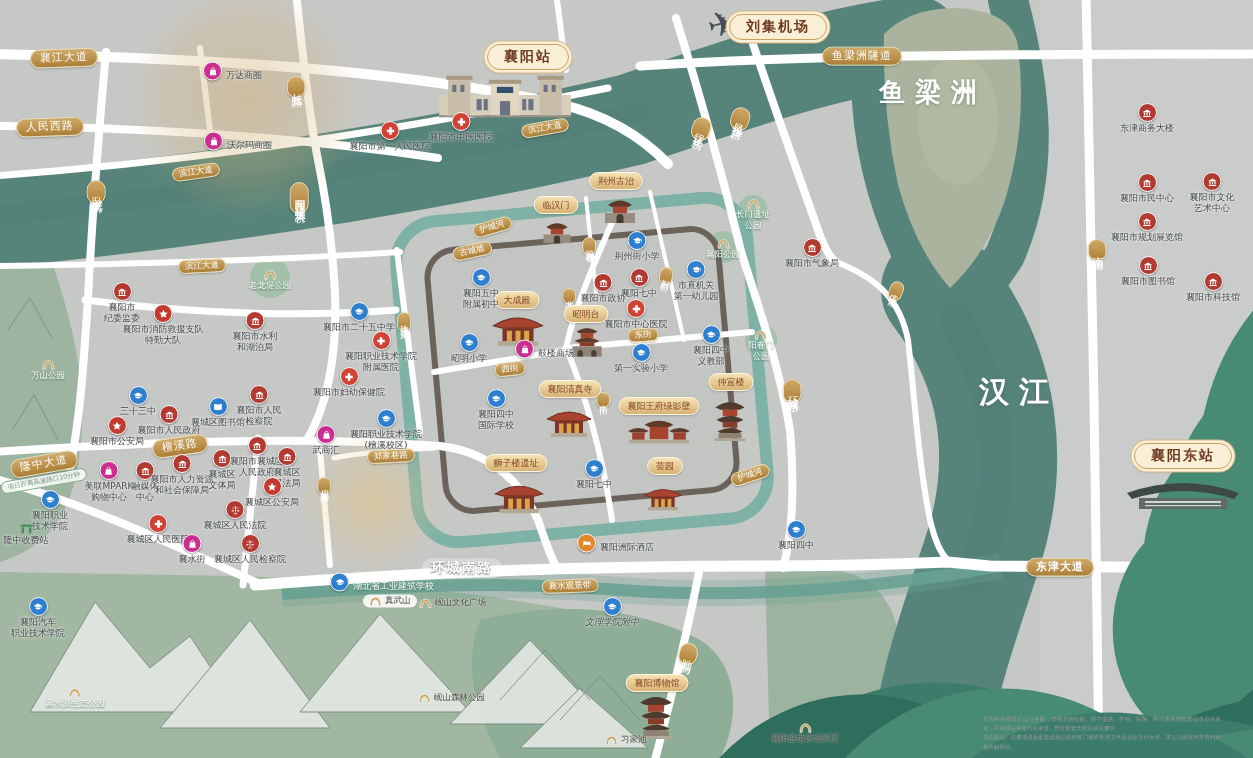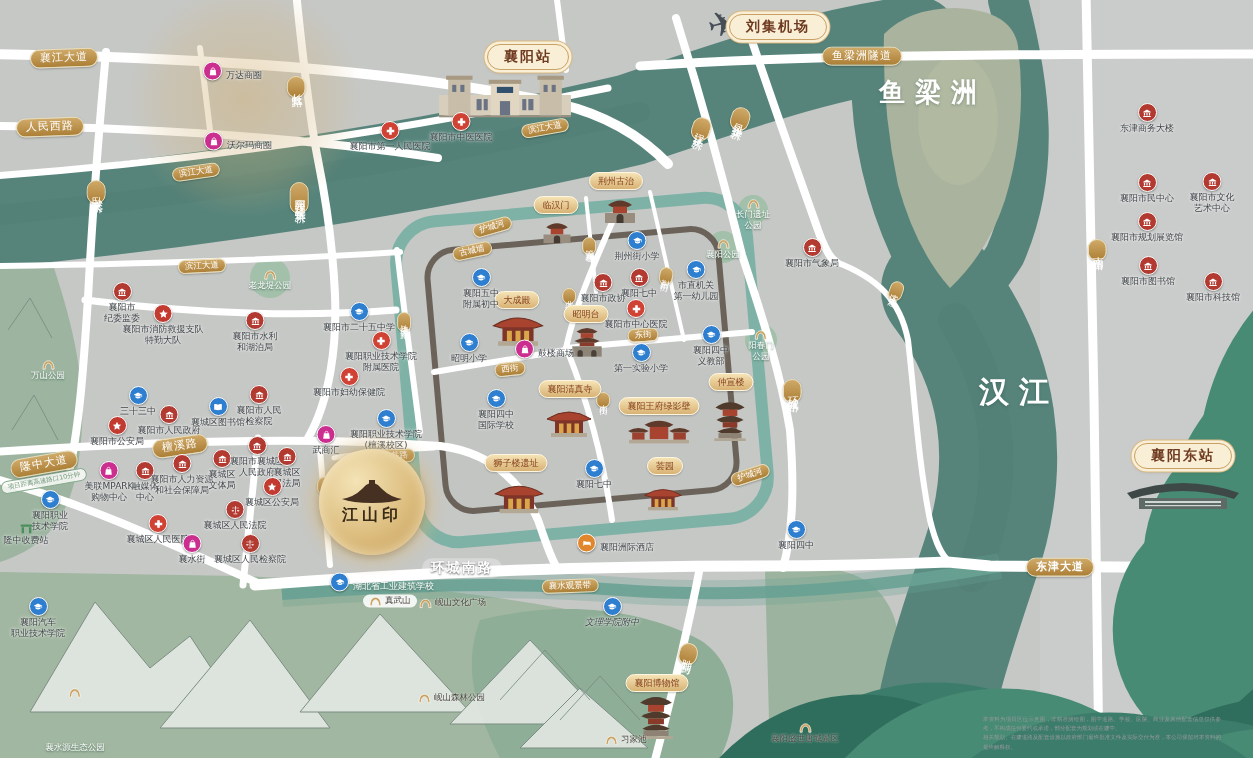--- a/index.html
+++ b/index.html
@@ -821,21 +821,21 @@
           </svg></div>
         <div class="park-label">襄阳公园</div>
       </div>
       <div class="park" style="left: 761px; top: 336px; transform: translate(-50%, -7px);">
         <div class="icon-flat"><svg viewBox="0 0 13 11" width="13" height="11">
             <path d="M1 10.2C1 4.6 3.5 1.8 6.5 1.8S12 4.6 12 10.2H9.8c0-4-1.4-6-3.3-6s-3.3 2-3.3 6z" fill="#c9a05e" stroke="#fff" stroke-width=".7"></path>
           </svg></div>
         <div class="park-label">阳春门
 公园</div>
       </div>
-      <div class="park" style="left: 75px; top: 694px; transform: translate(-50%, -7px); gap: 44px;">
+      <div class="park" style="left: 75px; top: 694px; transform: translate(-50%, -7px);">
         <div class="icon-flat"><svg viewBox="0 0 13 11" width="13" height="11">
             <path d="M1 10.2C1 4.6 3.5 1.8 6.5 1.8S12 4.6 12 10.2H9.8c0-4-1.4-6-3.3-6s-3.3 2-3.3 6z" fill="#c9a05e" stroke="#fff" stroke-width=".7"></path>
           </svg></div>
         <div class="park-label">襄水源生态公园</div>
       </div>
       <div class="park row pillbg" style="left: 370px; top: 601px; transform: translate(-7px, -50%);">
         <div class="icon-flat"><svg viewBox="0 0 13 11" width="13" height="11">
             <path d="M1 10.2C1 4.6 3.5 1.8 6.5 1.8S12 4.6 12 10.2H9.8c0-4-1.4-6-3.3-6s-3.3 2-3.3 6z" fill="#c9a05e" stroke="#fff" stroke-width=".7"></path>
           </svg></div>
         <div class="park-label dark">真武山</div>
@@ -912,23 +912,16 @@
       <div class="bld" style="left: 1183px; top: 493px; transform: translate(-50%, -50%);"><svg width="120" height="40" viewBox="0 0 120 40">
           <use href="#sym-station-modern"></use>
         </svg></div>
       <div class="station-pill" style="left: 778px; top: 27px; transform: translate(-50%, -50%);">刘集机场</div>
       <div class="plane" style="left: 722px; top: 24px; transform: translate(-50%, -50%) rotate(-14deg);">✈</div>
       <div class="bigwater" style="font-size: 26px; left: 933px; top: 92px; transform: translate(-50%, -50%);">鱼梁洲</div>
       <div class="bigwater" style="font-size: 30px; left: 991px; top: 392px; transform: translate(-50%, -50%); margin-left: 28px;">汉江</div>
       <div class="note-pill" style="left: 44px; top: 481px; transform: translate(-50%, -50%) rotate(-10deg);">项目距离高速路口10分钟</div>
     </div>
 
-  <div class="logo">
-    <svg width="64" height="24" viewBox="0 0 64 24">
-      <path d="M2 20 Q14 18 22 10 L26 6 Q32 2 38 6 L42 10 Q50 18 62 20 Q52 24 32 24 Q12 24 2 20 Z" fill="#463021"></path>
-      <rect x="29" y="1" width="6" height="5" fill="#463021"></rect>
-    </svg>
-    <div class="logo-name">江山印</div>
-  </div>
 
   <div class="disclaimer">本资料为项目区位示意图，非精准测绘图，图中道路、学校、医院、商业及其他配套信息仅供参考，不构成任何要约或承诺，部分配套为规划或在建中。
 相关规划、在建道路及配套设施以政府部门最终批准文件及实际交付为准，本公司保留对本资料的最终解释权。</div>
 </div>
 
 </body></html>

